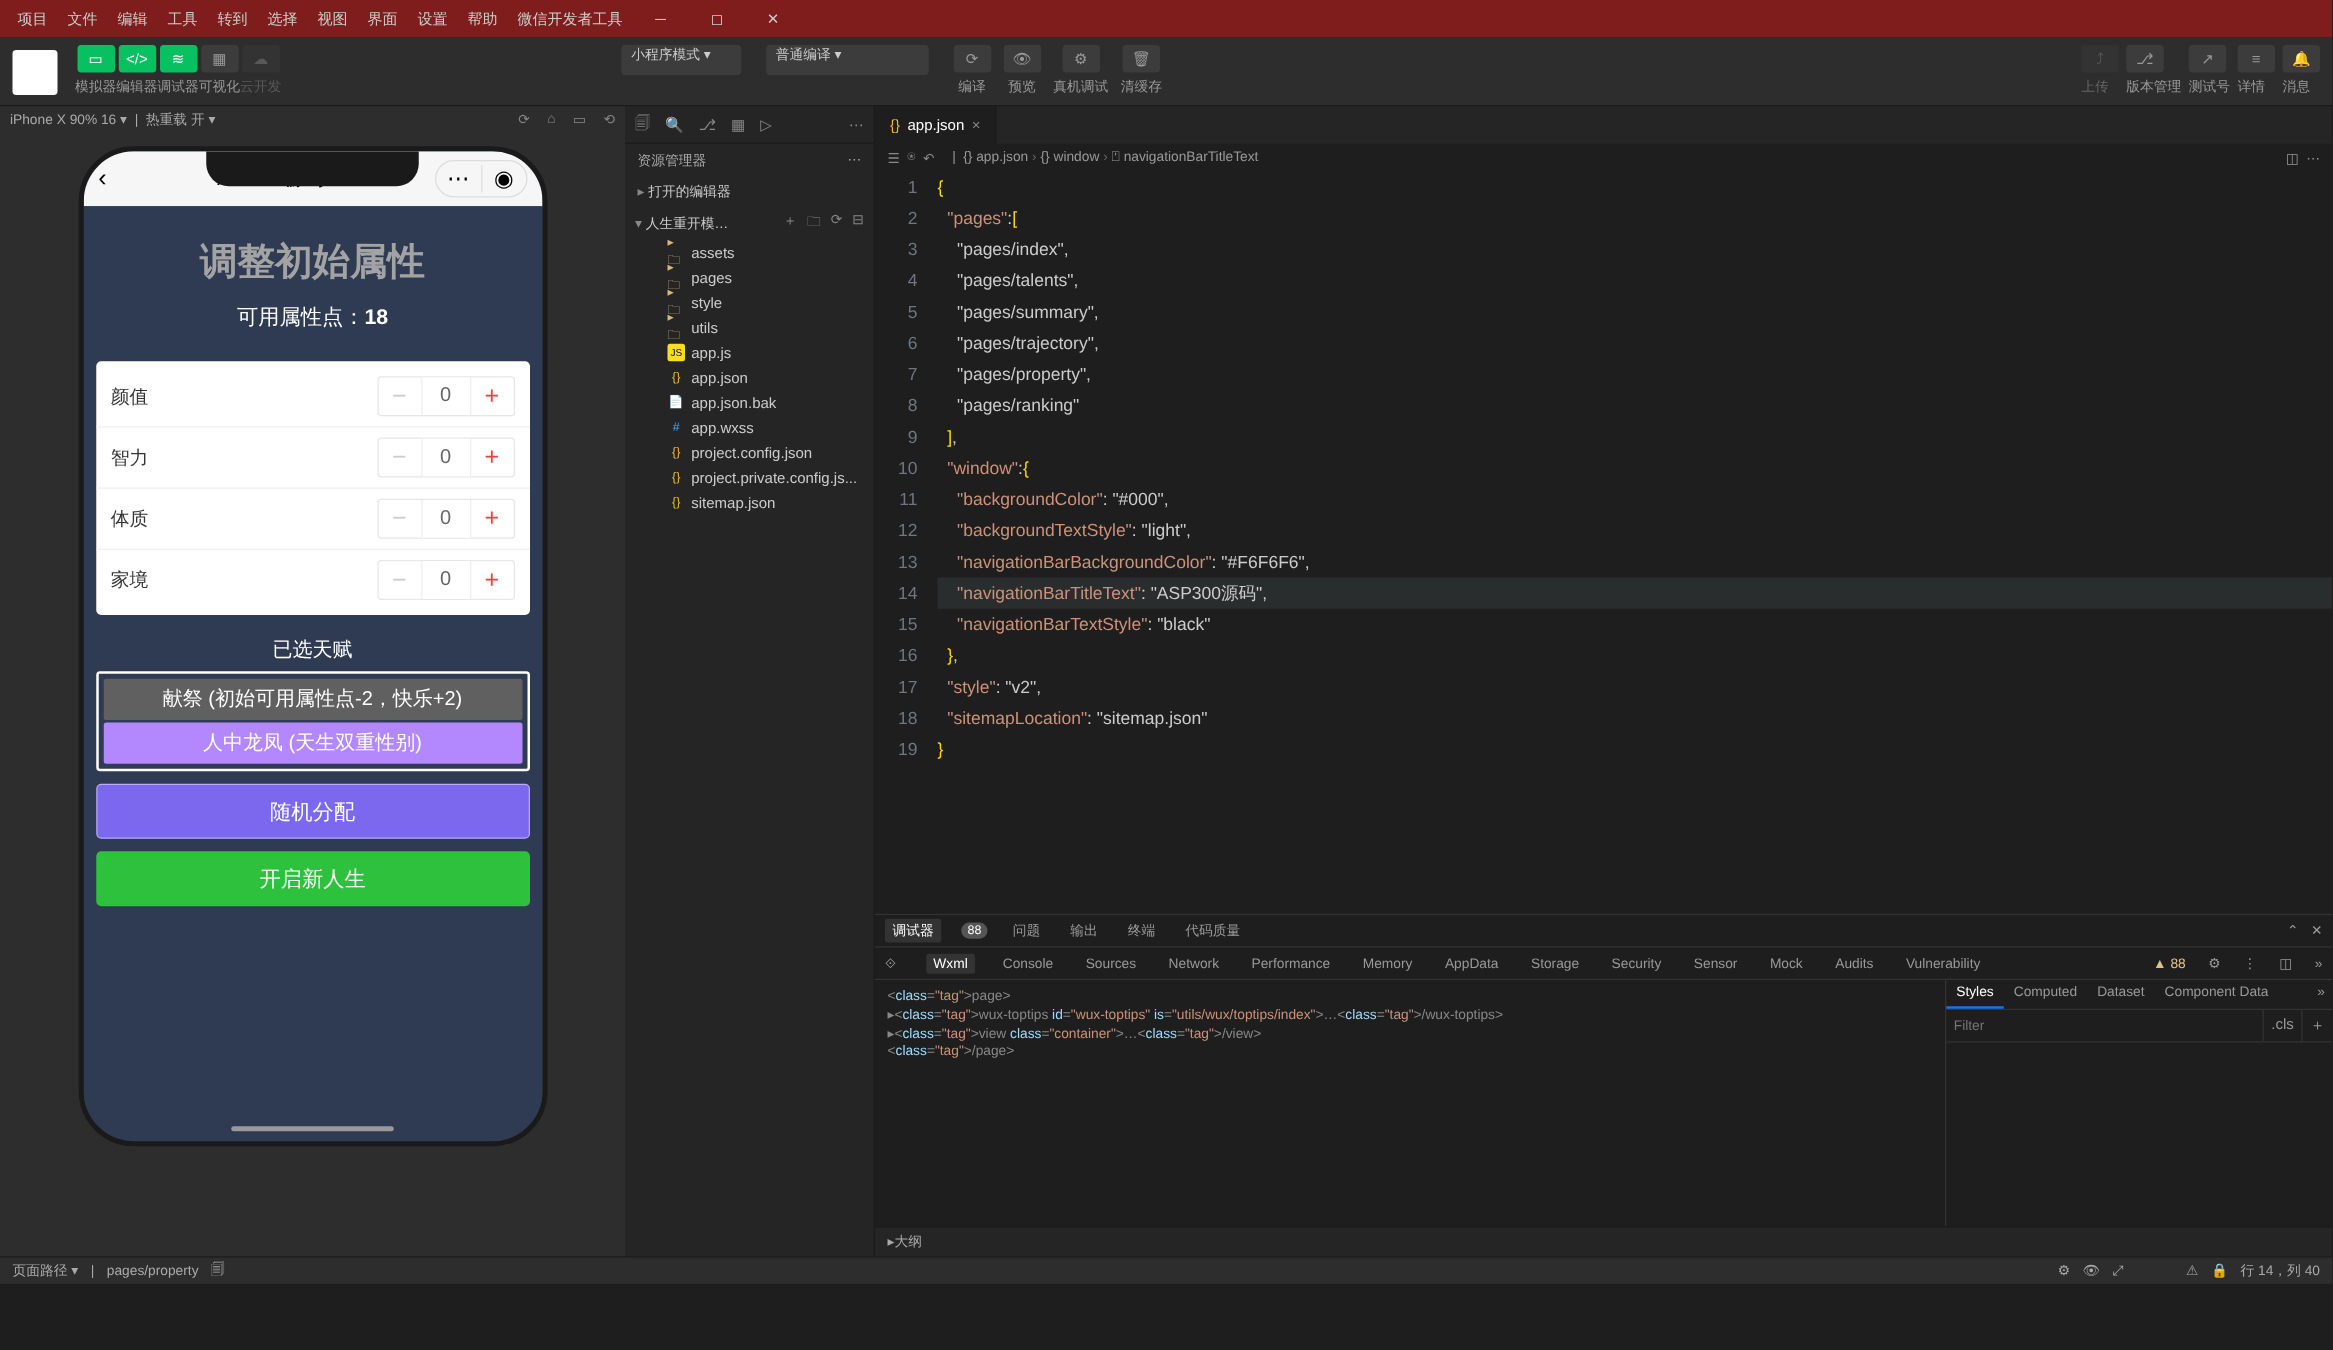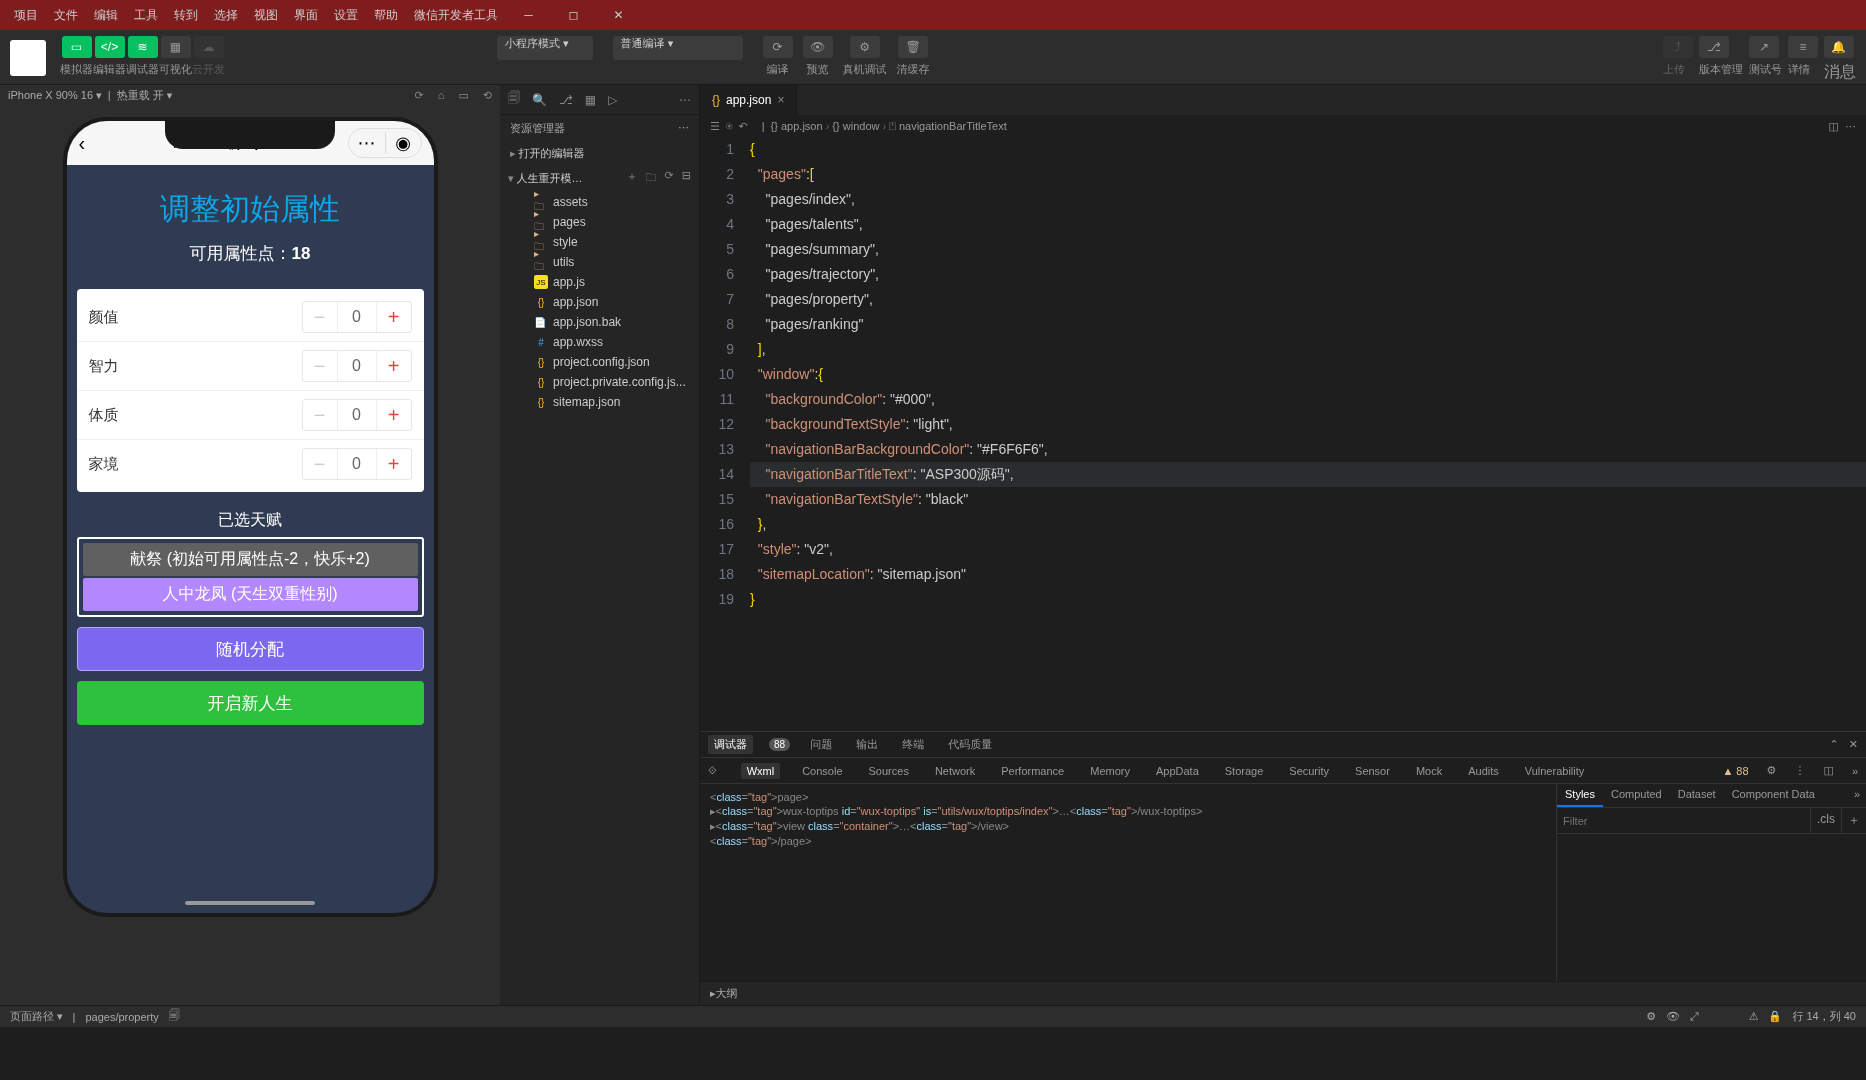--- a/index.html
+++ b/index.html
@@ -30,21 +30,21 @@
 .sim-head-icons { display:flex; gap:14px; color:#888; }
 .phone-wrap { flex:1; display:flex; justify-content:center; padding-top:12px; }
 .phone { width:375px; background:#2f3b52; border-radius:44px; border:4px solid #1a1a1a; overflow:hidden; position:relative; height:800px; }
 .phone-status { height:36px; display:flex; align-items:center; justify-content:space-between; padding:0 22px; color:#fff; font-size:13px; background:#2f3b52; }
 .notch { position:absolute; top:0; left:50%; transform:translateX(-50%); width:170px; height:28px; background:#1a1a1a; border-radius:0 0 18px 18px; }
 .phone-nav { height:44px; background:#f6f6f6; display:flex; align-items:center; justify-content:space-between; padding:0 12px; color:#000; font-size:15px; }
 .phone-nav .center { flex:1; text-align:center; font-weight:500; }
 .capsule { display:flex; align-items:center; border:1px solid #ddd; border-radius:16px; height:30px; }
 .capsule span { width:36px; text-align:center; font-size:18px; }
 .phone-body { background:#2f3b52; padding:24px 10px 10px; height:720px; }
-.phone-h1 { color:#0ea5e9; font-size:30px; text-align:center; font-weight:400; }
+.phone-h1 { color:#a3a3a3; font-size:30px; text-align:center; font-weight:700; }
 .phone-h2 { color:#fff; font-size:17px; text-align:center; margin-top:12px; }
 .card { background:#fff; border-radius:4px; margin-top:24px; padding:4px 0; }
 .attr { display:flex; align-items:center; padding:8px 12px; border-bottom:1px solid #f0f0f0; }
 .attr:last-child { border:none; }
 .attr-name { flex:1; color:#333; font-size:15px; }
 .step { display:flex; align-items:center; border:1px solid #e6e6e6; border-radius:3px; height:32px; }
 .step button { width:34px; border:none; background:none; font-size:20px; cursor:pointer; }
 .step .minus { color:#ccc; }
 .step .plus { color:#e64340; }
 .step input { width:40px; border:none; text-align:center; font-size:16px; color:#666; border-left:1px solid #eee; border-right:1px solid #eee; height:30px; }
@@ -193,21 +193,21 @@
     <div class="col">
         <div class="icon-btn">↗</div>
         <div style="font-size:11px;color:#999;margin-top:4px">测试号</div>
       </div>
     <div class="col">
         <div class="icon-btn">≡</div>
         <div style="font-size:11px;color:#999;margin-top:4px">详情</div>
       </div>
     <div class="col">
         <div class="icon-btn">🔔</div>
-        <div style="font-size:16px;color:#999;margin-top:4px">消息</div>
+        <div style="font-size:11px;color:#999;margin-top:4px">消息</div>
       </div>
   </div>
 </div>
 
 <div class="main">
 
   <div class="sim-panel">
     <div class="sim-head">
       <span><span>iPhone X 90% 16</span> ▾ &nbsp;|&nbsp; <span>热重载 开</span> ▾</span>
       <span class="sim-head-icons">

